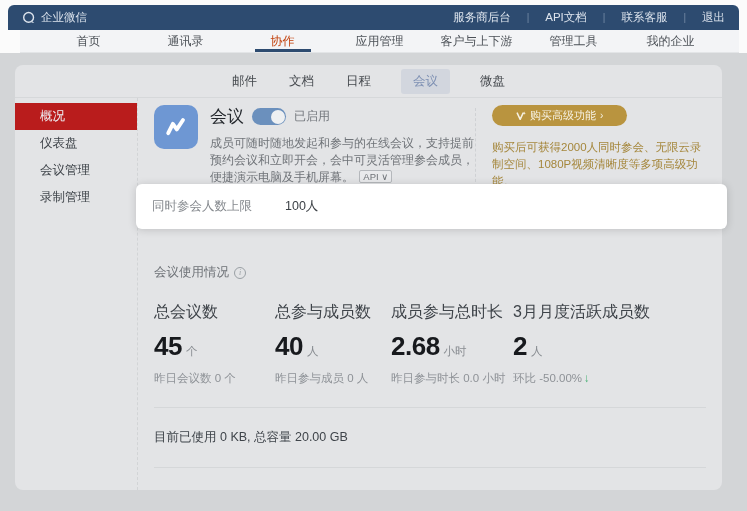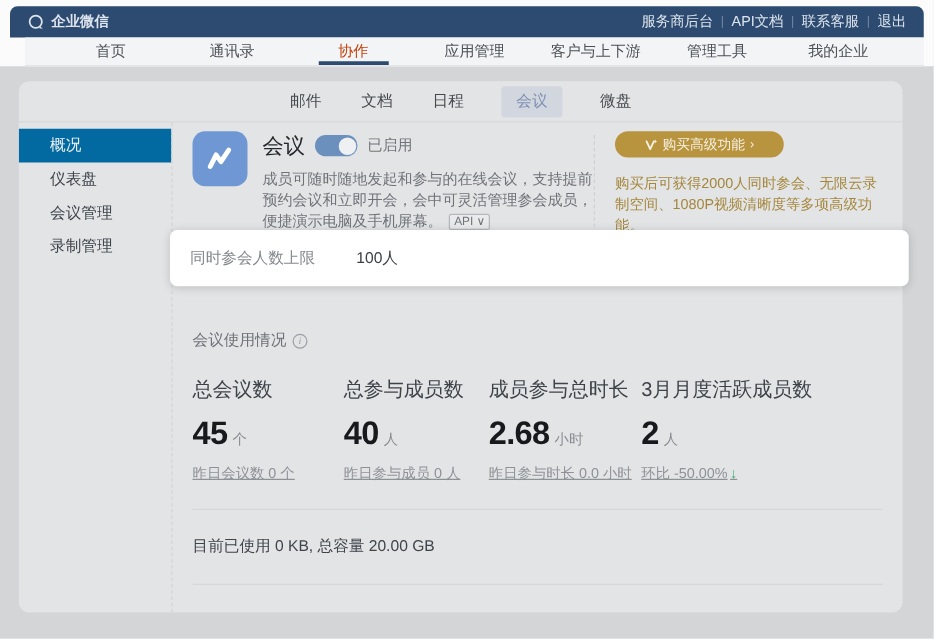--- a/index.html
+++ b/index.html
@@ -11,23 +11,23 @@
   }
   .backdrop { position:absolute; left:0; right:0; top:53px; bottom:0; background:#d3d5d7; }
 
   
   .topbar {
     position:absolute; left:8px; right:8px; top:5px; height:25px;
     background:#2d4b70; border-radius:6px 6px 0 0;
     display:flex; align-items:center; justify-content:space-between;
     padding:0 14px; color:#dde4ed; font-size:11.5px;
   }
-  .logo { display:flex; align-items:center; gap:5px;font-weight:bold; }
+  .logo { display:flex; align-items:center; gap:5px; }
   .logo svg { display:block; }
-  .toplinks { display:flex; align-items:center; gap:6px; }
+  .toplinks { display:flex; align-items:center; gap:16px; }
   .toplinks .sep { color:#7288a3; font-size:10px; }
   .toplink { cursor:pointer; }
 
   
   .mainnav {
     position:absolute; left:20px; right:8px; top:30px; height:23px;
     background:#f3f4f6; border-bottom:1px solid #e3e5e7;
     display:flex; align-items:stretch; padding:0 20px;
   }
   .navitem {
@@ -55,21 +55,21 @@
     background:#d2d6de; color:#7e90b3; border-radius:3px; padding:4px 12px;
   }
   .card-body { flex:1; display:flex; min-height:0; }
 
   
   .sidebar { width:122px; flex:0 0 122px; padding-top:5px; }
   .side-item {
     height:27px; line-height:27px; padding-left:25px;
     font-size:12.5px; color:#3f444a; cursor:pointer;
   }
-  .side-item.selected { background:#0369a1; color:#eef1f5; }
+  .side-item.selected { background:#b91c1c; color:#eef1f5; }
 
   
   .main {
     flex:1; position:relative; border-left:1px dashed #d2d4d6;
     padding:0 16px; min-width:0;
   }
 
   .header-row { display:flex; margin-top:7px; }
   .app-icon {
     width:44px; height:44px; border-radius:10px; background:#6e97d3;
@@ -125,21 +125,21 @@
     font-size:8px; color:#9aa0a5; display:flex; align-items:center; justify-content:center;
     font-family:"Liberation Serif","DejaVu Serif",serif; font-style:italic; cursor:pointer;
   }
   .stats-grid {
     margin-top:21px; display:grid; grid-template-columns:121px 116px 122px 1fr;
   }
   .stat-label { font-size:16px; color:#3e4349; }
   .stat-value-row { margin-top:8px; display:flex; align-items:baseline; gap:4px; }
   .stat-value { font-size:26px; font-weight:bold; color:#17191d; letter-spacing:-0.5px; }
   .stat-unit { font-size:11.5px; color:#888c91; }
-  .stat-sub { margin-top:9px; font-size:11.5px; color:#8e9297;text-decoration:underline; }
+  .stat-sub { margin-top:9px; font-size:11.5px; color:#8e9297; }
   .trend-down { color:#3fae6e; font-size:11.5px; margin-left:2px; }
 
   .rule { border:none; border-top:1px solid #d5d7d9; margin-top:21px; }
 
   .recording-row { display:flex; align-items:center; padding:21px 0; }
   .rec-label { width:133px; font-size:12.5px; color:#85898e; }
   .rec-value { font-size:12.5px; color:#3f444a; }
 </style>
 </head>
 <body>

